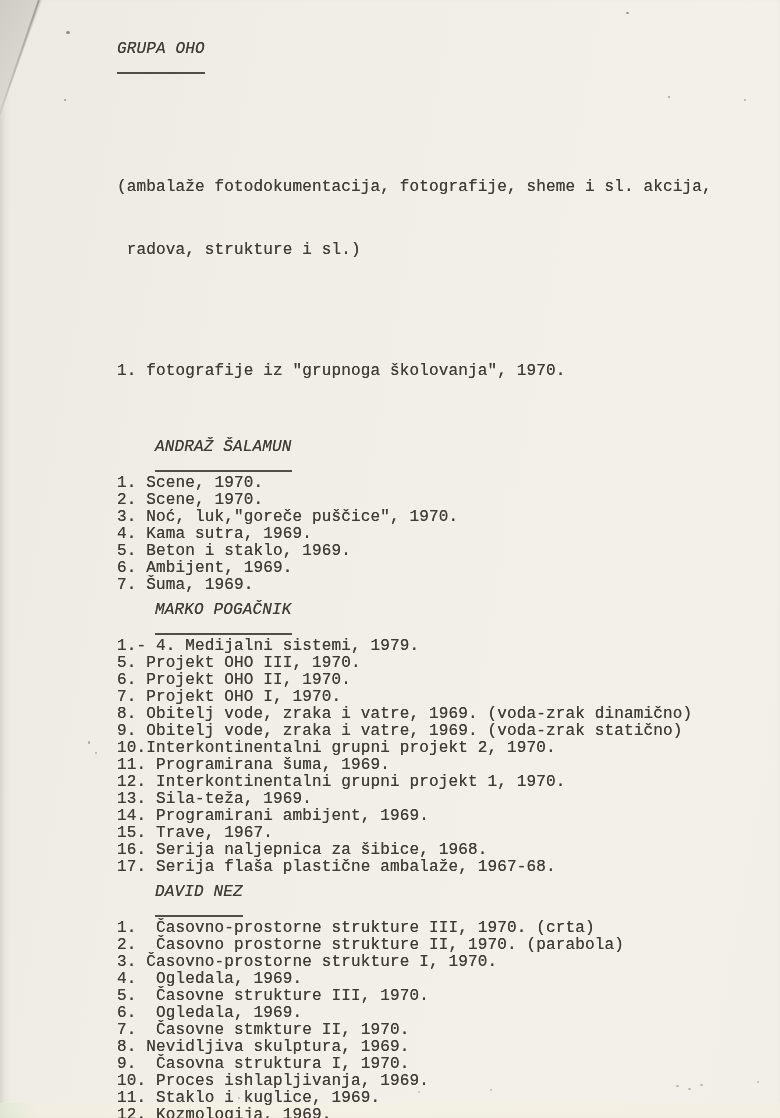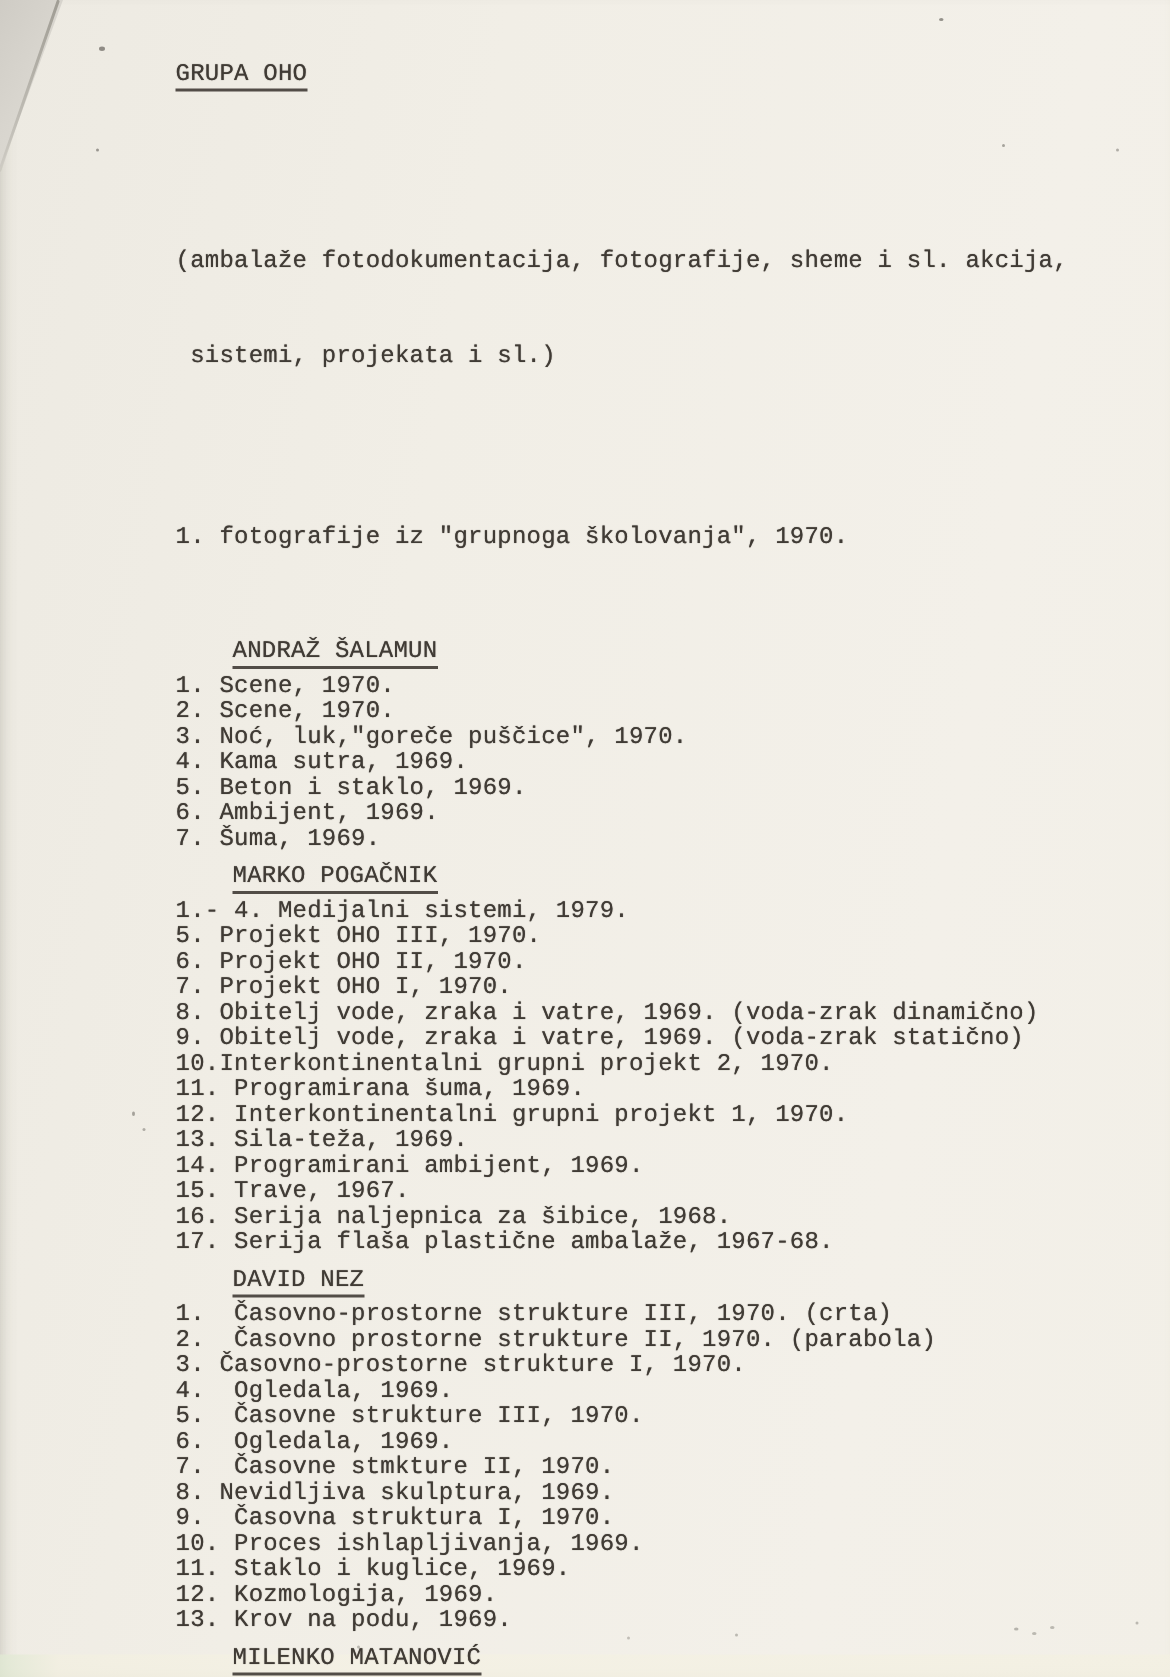--- a/index.html
+++ b/index.html
@@ -38,21 +38,21 @@
     opacity:.85;
   }
   
   .content{
     position:absolute;left:117px;top:0;width:650px;padding-top:6px;
     font-size:16px;line-height:17px;letter-spacing:.15px;
     white-space:pre;
     text-shadow:0 0 .6px rgba(64,59,53,.85);
   }
   .doc-title{margin-top:0;line-height:18px;}
-  .u{border-bottom:2px solid rgba(64,59,53,.9);padding-bottom:1px;display:inline-block;}
+  .u{border-bottom:2px solid rgba(64,59,53,.9);padding-bottom:14px;display:inline-block;font-style:italic;}
   .intro{margin-top:10px;line-height:21px;}
   .lead{margin-top:9px;line-height:18px;}
   .sec-heading{margin:7px 0 3px 38px;line-height:18px;}
   .line{line-height:17px;}
   
   .speck{position:absolute;border-radius:50%;background:#84817a;}
 </style>
 </head>
 <body>
 
@@ -77,21 +77,21 @@
   <div class="speck" style="left:757px;top:1081px;width:2px;height:2px;opacity:.5;"></div>
   <div class="speck" style="left:418px;top:1091px;width:2px;height:2px;opacity:.45;"></div>
 
   <div class="bottom-edge"></div>
 
   <div class="content">
     <div class="doc-title"><span class="u">GRUPA OHO</span></div>
 
     <div class="intro">
       <div>(ambalaže fotodokumentacija, fotografije, sheme i sl. akcija,</div>
-      <div> sistemi, projekata i sl.)</div>
+      <div> radova, strukture i sl.)</div>
     </div>
 
     <div class="lead line">1. fotografije iz "grupnoga školovanja", 1970.</div>
 
     <div id="sections"><div class="sec-heading"><span class="u">ANDRAŽ ŠALAMUN</span></div><div class="line">1. Scene, 1970.</div><div class="line">2. Scene, 1970.</div><div class="line">3. Noć, luk,"goreče puščice", 1970.</div><div class="line">4. Kama sutra, 1969.</div><div class="line">5. Beton i staklo, 1969.</div><div class="line">6. Ambijent, 1969.</div><div class="line">7. Šuma, 1969.</div><div class="sec-heading"><span class="u">MARKO POGAČNIK</span></div><div class="line">1.- 4. Medijalni sistemi, 1979.</div><div class="line">5. Projekt OHO III, 1970.</div><div class="line">6. Projekt OHO II, 1970.</div><div class="line">7. Projekt OHO I, 1970.</div><div class="line">8. Obitelj vode, zraka i vatre, 1969. (voda-zrak dinamično)</div><div class="line">9. Obitelj vode, zraka i vatre, 1969. (voda-zrak statično)</div><div class="line">10.Interkontinentalni grupni projekt 2, 1970.</div><div class="line">11. Programirana šuma, 1969.</div><div class="line">12. Interkontinentalni grupni projekt 1, 1970.</div><div class="line">13. Sila-teža, 1969.</div><div class="line">14. Programirani ambijent, 1969.</div><div class="line">15. Trave, 1967.</div><div class="line">16. Serija naljepnica za šibice, 1968.</div><div class="line">17. Serija flaša plastične ambalaže, 1967-68.</div><div class="sec-heading"><span class="u">DAVID NEZ</span></div><div class="line">1.  Časovno-prostorne strukture III, 1970. (crta)</div><div class="line">2.  Časovno prostorne strukture II, 1970. (parabola)</div><div class="line">3. Časovno-prostorne strukture I, 1970.</div><div class="line">4.  Ogledala, 1969.</div><div class="line">5.  Časovne strukture III, 1970.</div><div class="line">6.  Ogledala, 1969.</div><div class="line">7.  Časovne stmkture II, 1970.</div><div class="line">8. Nevidljiva skulptura, 1969.</div><div class="line">9.  Časovna struktura I, 1970.</div><div class="line">10. Proces ishlapljivanja, 1969.</div><div class="line">11. Staklo i kuglice, 1969.</div><div class="line">12. Kozmologija, 1969.</div><div class="line">13. Krov na podu, 1969.</div><div class="sec-heading"><span class="u">MILENKO MATANOVIĆ</span></div></div>
   </div>
 
 </div>
 
 </body></html>

